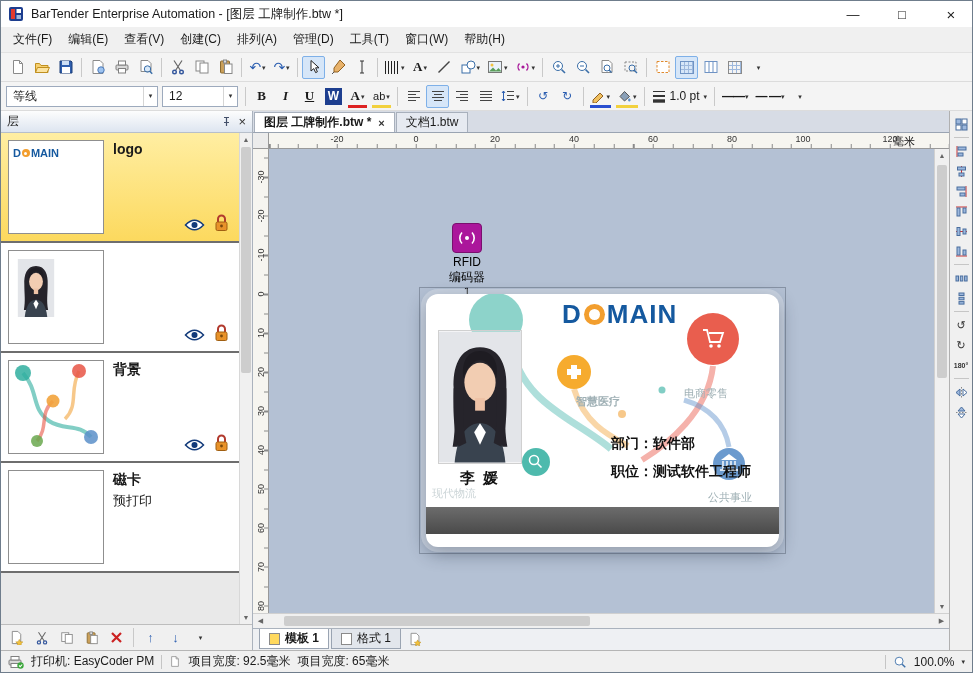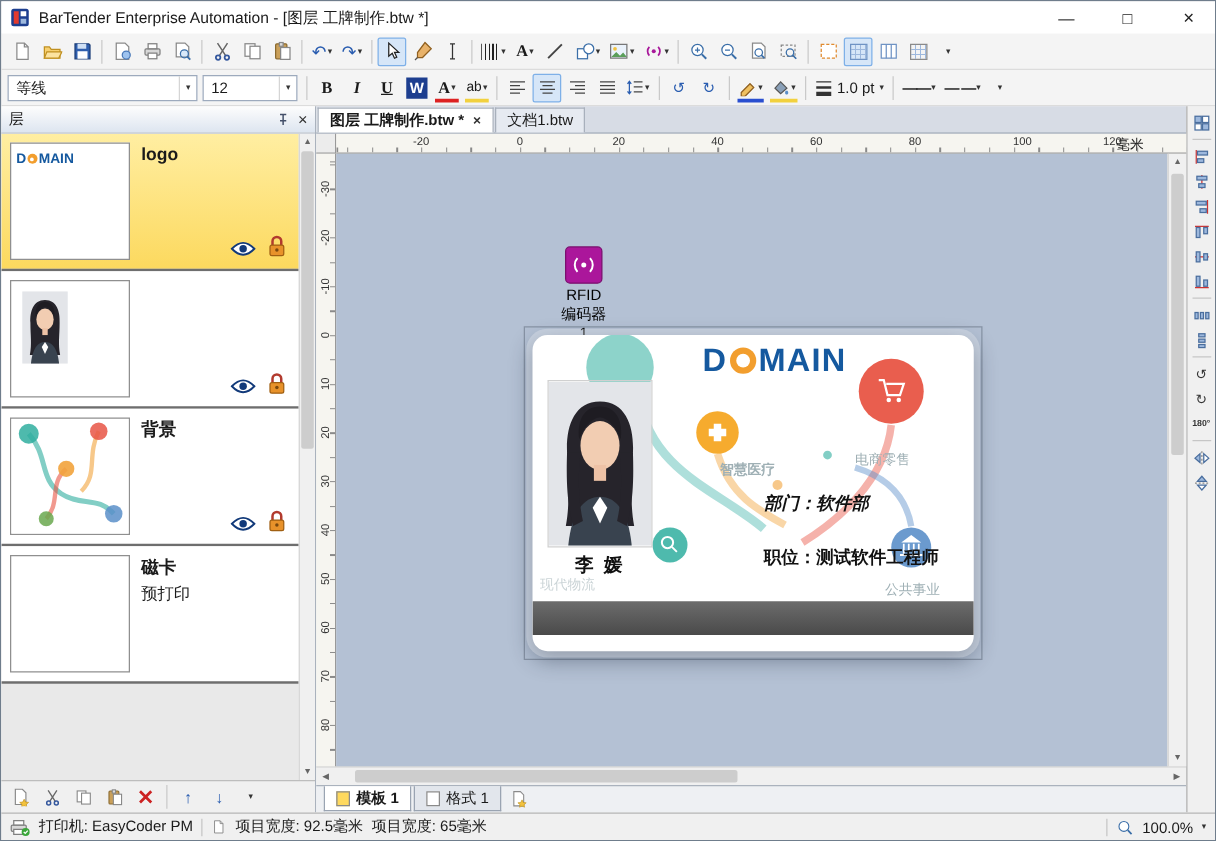--- a/index.html
+++ b/index.html
@@ -130,20 +130,31 @@
         <span>—</span>
       </div>
     <div class="wc">
         <span>□</span>
       </div>
     <div class="wc" style="font-size:15px;">
         <span>×</span>
       </div>
   </div>
 
+  <div class="menubar">
+    <span class="menu-item">文件(F)</span>
+    <span class="menu-item">编辑(E)</span>
+    <span class="menu-item">查看(V)</span>
+    <span class="menu-item">创建(C)</span>
+    <span class="menu-item">排列(A)</span>
+    <span class="menu-item">管理(D)</span>
+    <span class="menu-item">工具(T)</span>
+    <span class="menu-item">窗口(W)</span>
+    <span class="menu-item">帮助(H)</span>
+  </div>
 
   <div class="toolbar">
     <div class="tbtn">
         <svg class="svgi" width="16" height="16" viewBox="0 0 16 16">
           <path d="M3.5 1.5h6l3 3v10h-9z" fill="#fff" stroke="#8a8a8a"></path>
           <path d="M9.5 1.5v3h3" fill="none" stroke="#8a8a8a"></path>
         </svg>
       </div>
     <div class="tbtn">
         <svg class="svgi" width="16" height="16" viewBox="0 0 16 16">
@@ -582,21 +593,21 @@
 
       <div class="ruler-row">
         <div class="ruler-corner"></div>
         <div class="h-ruler">
           <span class="hlab" style="left:68px;">-20</span>
           <span class="hlab" style="left:147px;">0</span>
           <span class="hlab" style="left:226px;">20</span>
           <span class="hlab" style="left:305px;">40</span>
           <span class="hlab" style="left:384px;">60</span>
           <span class="hlab" style="left:463px;">80</span>
-          <span class="hlab" style="left:549px;">100</span>
+          <span class="hlab" style="left:534px;">100</span>
           <span class="hlab" style="left:621px;">120</span>
           <span class="runit">毫米</span>
         </div>
       </div>
 
       <div class="canvas-row">
         <div class="v-ruler">
           <span class="vlab" style="top:23px;">-30</span>
           <span class="vlab" style="top:62px;">-20</span>
           <span class="vlab" style="top:101px;">-10</span>
@@ -673,21 +684,21 @@
                 <rect x="37" y="68" width="10" height="13" fill="#eec2a6"></rect>
                 <path d="M16 134C19 104 30 94 42 94C54 94 65 104 68 134Z" fill="#39434f"></path>
                 <path d="M42 94l-6 9 6 13 6-13z" fill="#fff"></path>
                 <path d="M15 58C14 88 16 102 20 118L28 114C24 96 24 76 26 58Z" fill="#26242b"></path>
                 <path d="M69 58C70 88 68 102 64 118L56 114C60 96 60 76 58 58Z" fill="#26242b"></path>
               </svg>
             </div>
 
             <div class="card-name">李  媛</div>
 
-            <div class="card-line" style="top:126px;font-style:italic;">
+            <div class="card-line" style="top:141px;">
               <span>部门：</span><span>软件部</span>
             </div>
             <div class="card-line" style="top:169px;">
               <span>职位：</span><span>测试软件工程师</span>
             </div>
           </div>
         </div>
 
         <div class="vscroll">
           <div class="sarrow" style="top:0;">▲</div>

